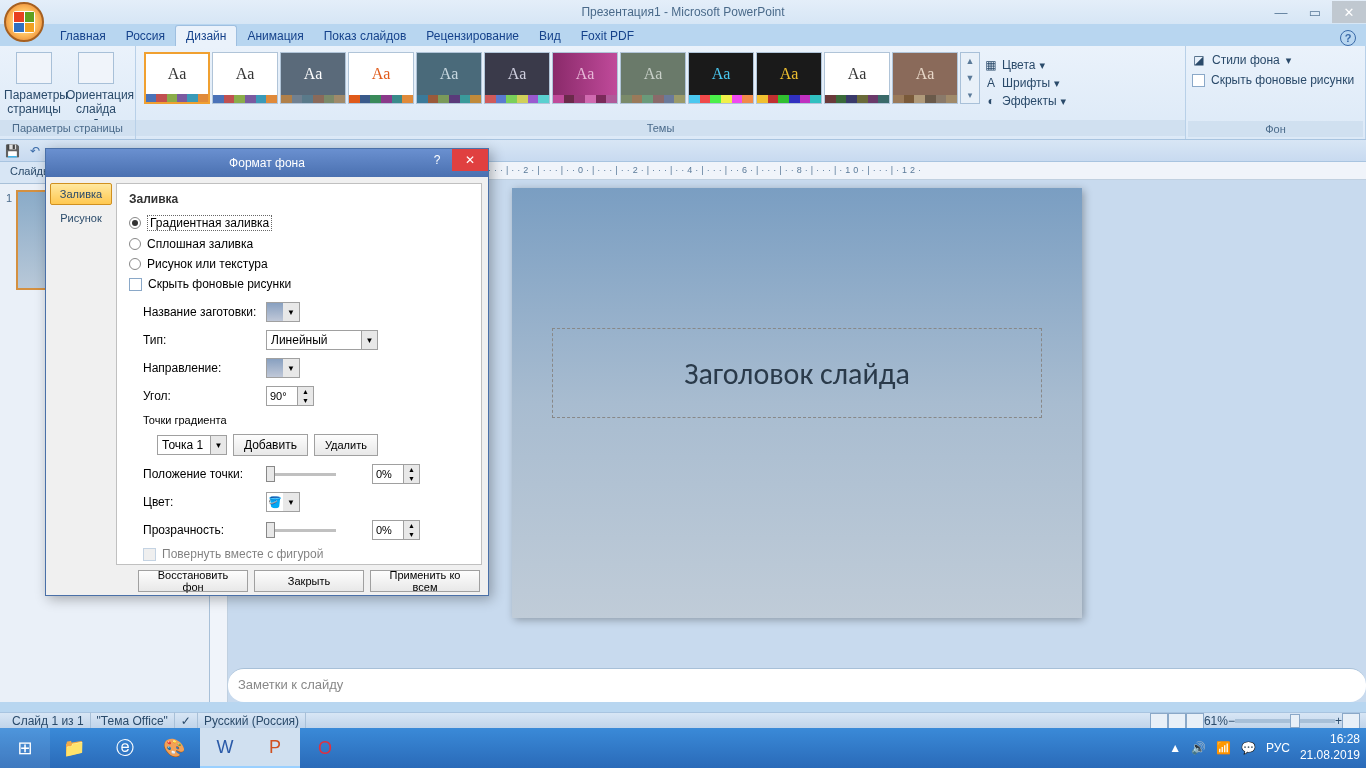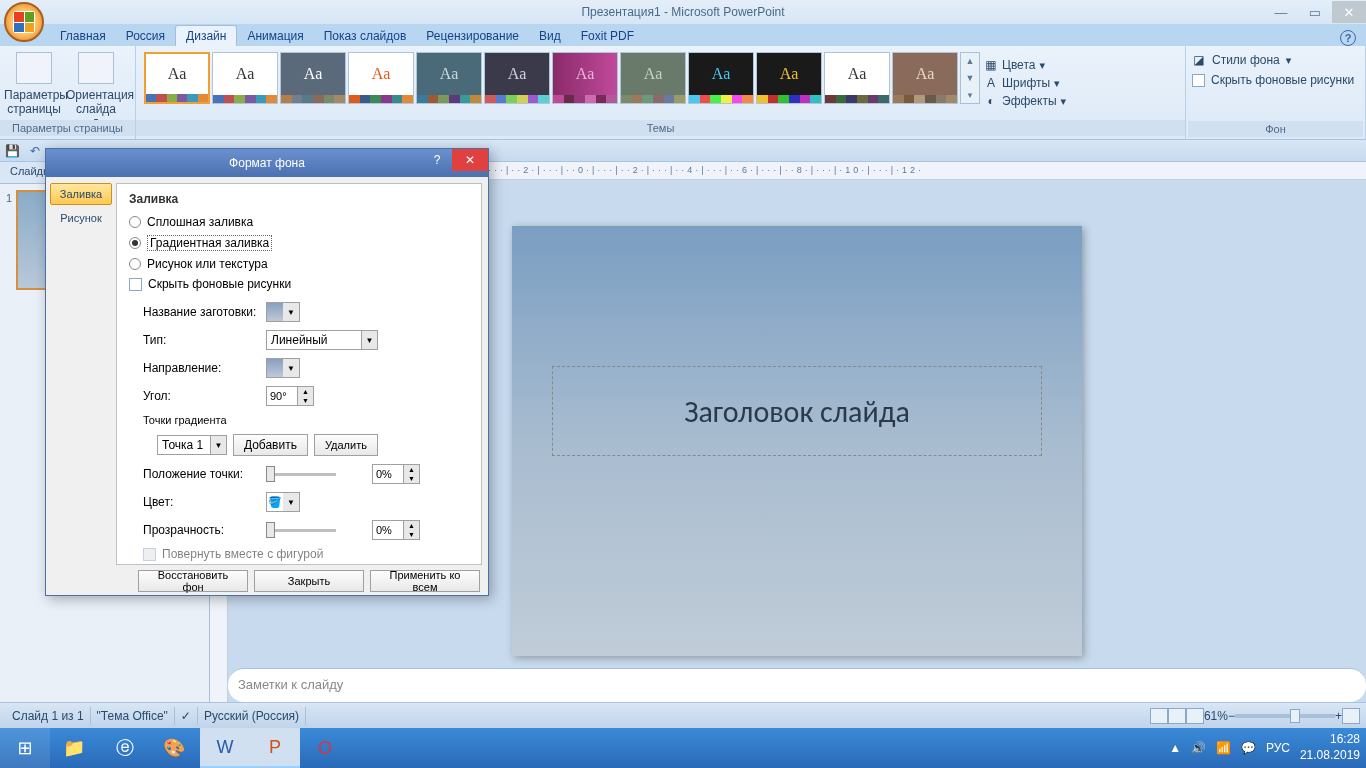--- a/index.html
+++ b/index.html
@@ -47,25 +47,25 @@
 .sp-tabs{height:22px;display:flex;background:#d8e6f5;border-bottom:1px solid #a8c0d8;padding-left:2px;}
 .sp-tab{padding:3px 8px;font-size:11px;color:#2a4a6a;}
 .thumb-area{padding:6px;}
 .thumb-item{display:flex;gap:4px;}
 .thumb-num{font-size:11px;color:#4a6a8a;padding-top:2px;}
 .thumb-mini{width:140px;height:100px;border:2px solid #d49040;background:linear-gradient(#8aabc8,#b8c8d8);}
 .editor{flex:1;display:flex;flex-direction:column;position:relative;}
 .ruler-h{height:18px;background:#f0f4fa;border-bottom:1px solid #c0d0e0;margin-left:18px;font-size:9px;color:#5a7a99;padding:3px 6px;letter-spacing:3px;overflow:hidden;white-space:nowrap;}
 .ruler-v{width:18px;position:absolute;left:0;top:18px;bottom:0;background:#f0f4fa;border-right:1px solid #c0d0e0;}
 .canvas-area{flex:1;margin-left:18px;display:flex;align-items:flex-start;justify-content:center;padding-top:8px;overflow:hidden;}
-.slide{width:570px;height:430px;background:linear-gradient(#7a9ec2 0%,#a8bcd0 50%,#c0ccd8 100%);box-shadow:2px 2px 8px rgba(0,0,0,.3);position:relative;margin-top:38px;}
+.slide{width:570px;height:430px;background:linear-gradient(#7a9ec2 0%,#a8bcd0 50%,#c0ccd8 100%);box-shadow:2px 2px 8px rgba(0,0,0,.3);position:relative;}
 .slide-title{position:absolute;top:140px;left:40px;right:40px;height:90px;border:1px dashed #888;display:flex;align-items:center;justify-content:center;font-size:30px;color:#2a3a4a;font-family:Calibri,sans-serif;}
 .slide-sub{position:absolute;top:250px;left:80px;right:80px;height:120px;border:1px dashed #888;display:flex;align-items:flex-start;justify-content:center;padding-top:18px;font-size:18px;color:#6a7a8a;font-family:Calibri,sans-serif;}
 .notes{height:34px;background:#fff;border-top:1px solid #a8c0d8;margin-left:18px;padding:8px 10px;color:#888;font-size:13px;border-radius:16px;}
-.statusbar{position:absolute;bottom:40px;left:0;right:0;height:26px;background:linear-gradient(#d8e6f5,#c0d4ea);border-top:1px solid #a8c4e0;display:flex;align-items:center;padding:0 6px;font-size:11px;color:#2a4a6a;}
+.statusbar{position:absolute;bottom:40px;left:0;right:0;height:16px;background:linear-gradient(#d8e6f5,#c0d4ea);border-top:1px solid #a8c4e0;display:flex;align-items:center;padding:0 6px;font-size:11px;color:#2a4a6a;}
 .sb-sec{padding:0 6px;border-right:1px solid #a8c0d8;height:18px;display:flex;align-items:center;gap:4px;}
 .sb-right{margin-left:auto;display:flex;align-items:center;}
 .view-btn{width:18px;height:16px;border:1px solid #8aa8c8;background:#e8f0f8;}
 .zoom-slider{width:100px;height:4px;background:#a8c0d8;position:relative;}
 .zoom-thumb{width:10px;height:14px;background:#e8f0f8;border:1px solid #8aa8c8;position:absolute;top:-5px;left:55px;}
 .taskbar{position:absolute;bottom:0;left:0;right:0;height:40px;background:linear-gradient(#3a8ad8,#2a6ab8);display:flex;align-items:center;}
 .tb-btn{width:50px;height:40px;display:flex;align-items:center;justify-content:center;color:#fff;font-size:18px;}
 .tb-btn.start{background:rgba(255,255,255,.1);}
 .tb-btn.active{background:rgba(255,255,255,.2);border-bottom:2px solid #9ad0ff;}
 .tb-right{margin-left:auto;display:flex;align-items:center;gap:10px;padding-right:6px;color:#fff;font-size:11px;}
@@ -363,26 +363,26 @@
     </div>
   </div>
   <div class="dlg-body">
     <div class="dlg-side">
       <div class="dlg-side-btn sel">Заливка</div>
       <div class="dlg-side-btn">Рисунок</div>
     </div>
     <div class="dlg-main">
       <h4>Заливка</h4>
       <div class="radio-row">
+          <span class="radio on"></span>
+          <span class="radio-label sel">Градиентная заливка</span>
+        </div>
+      <div class="radio-row">
           <span class="radio"></span>
           <span>Сплошная заливка</span>
-        </div>
-      <div class="radio-row">
-          <span class="radio on"></span>
-          <span class="radio-label sel">Градиентная заливка</span>
         </div>
       <div class="radio-row">
           <span class="radio"></span>
           <span>Рисунок или текстура</span>
         </div>
       <div class="check-row">
           <span class="chk"></span>
           <span>Скрыть фоновые рисунки</span>
         </div>
       <div style="padding-left:14px;margin-top:4px">

